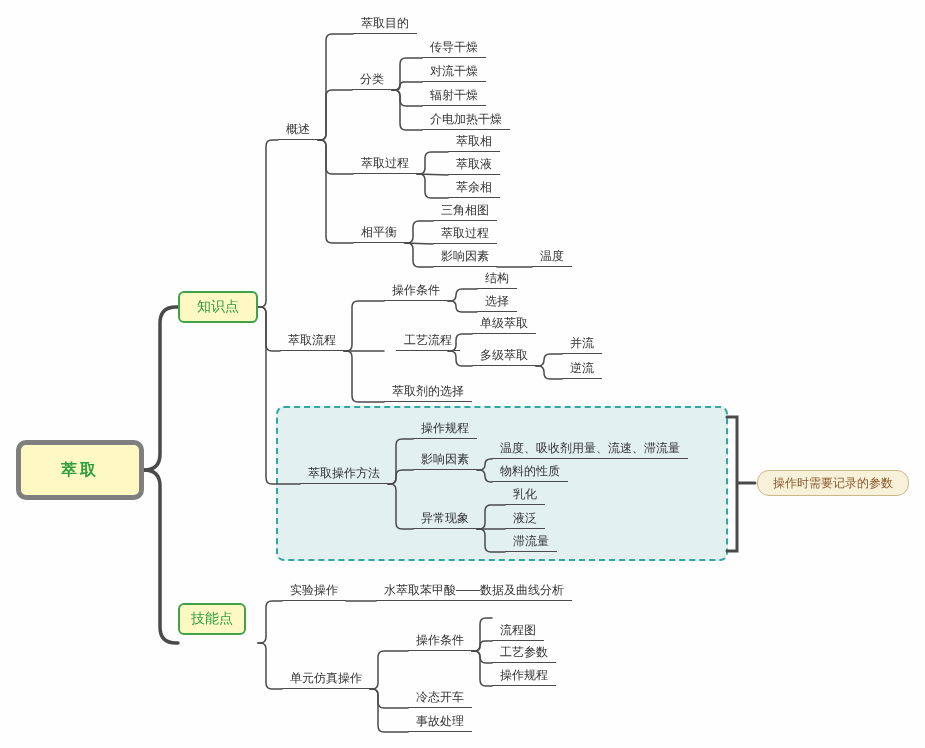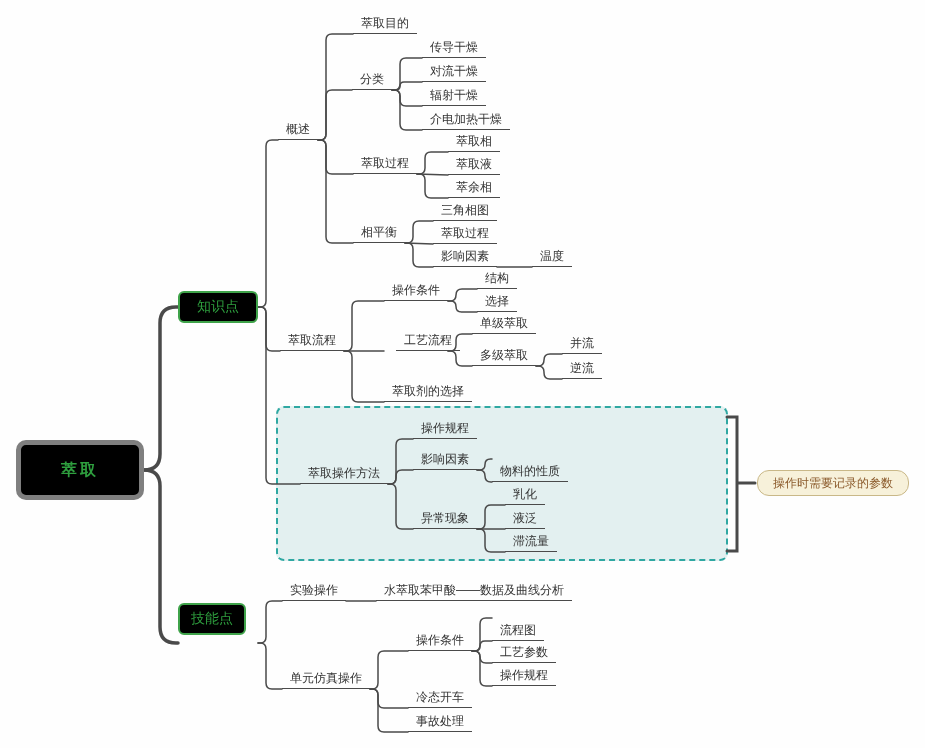--- a/index.html
+++ b/index.html
@@ -3,21 +3,21 @@
 <meta charset="utf-8">
 <style>
   *{box-sizing:border-box;margin:0;padding:0}
   html,body{background:#ffffff}
   body{font-family:"Liberation Sans","DejaVu Sans",sans-serif}
   #canvas{position:relative;width:925px;height:748px;background:#fefefe;overflow:hidden}
   #lines{position:absolute;left:0;top:0;z-index:1;pointer-events:none}
   .node{position:absolute;z-index:2;height:20px;line-height:18px;font-size:12px;color:#333;
         text-align:center;white-space:nowrap;border-bottom:1.5px solid #4a4a4a}
   .box{position:absolute;z-index:2;display:flex;align-items:center;justify-content:center;
-       background:#000000;white-space:nowrap}
+       background:#fef9c3;white-space:nowrap}
   .topic{border:2px solid #3fa34a;border-radius:6px;color:#2e9e3e;font-size:14px}
   .root{border:5px solid #7f7f7f;border-radius:10px;color:#2e9e3e;font-size:16px;
         font-weight:bold;letter-spacing:3px}
   .groupbox{position:absolute;z-index:0;border:2px dashed #2fa8a2;border-radius:8px;
             background:rgba(47,150,148,.13)}
   .callout{position:absolute;z-index:2;background:#f7f1da;border:1px solid #c9b888;
            border-radius:12px;color:#8b5a2b;font-size:12px;line-height:24px;text-align:center;
            white-space:nowrap}
   .bracket{fill:none;stroke:#4a4a4a;stroke-width:3;stroke-linecap:round;stroke-linejoin:miter}
   path.link{fill:none;stroke:#4a4a4a;stroke-width:1.5;stroke-linecap:round}
@@ -109,20 +109,21 @@
   <div class="node" style="left:396px;top:331px;width:64px">工艺流程</div>
   <div class="node" style="left:472px;top:314px;width:64px">单级萃取</div>
   <div class="node" style="left:472px;top:346px;width:64px">多级萃取</div>
   <div class="node" style="left:562px;top:334px;width:40px">并流</div>
   <div class="node" style="left:562px;top:359px;width:40px">逆流</div>
   <div class="node" style="left:384px;top:382px;width:88px">萃取剂的选择</div>
 
   <div class="node" style="left:300px;top:464px;width:88px">萃取操作方法</div>
   <div class="node" style="left:413px;top:419px;width:64px">操作规程</div>
   <div class="node" style="left:413px;top:450px;width:64px">影响因素</div>
+  <div class="node" style="left:492px;top:439px;width:196px">温度、吸收剂用量、流速、滞流量</div>
   <div class="node" style="left:492px;top:462px;width:76px">物料的性质</div>
   <div class="node" style="left:413px;top:509px;width:64px">异常现象</div>
   <div class="node" style="left:505px;top:485px;width:40px">乳化</div>
   <div class="node" style="left:505px;top:509px;width:40px">液泛</div>
   <div class="node" style="left:505px;top:532px;width:52px">滞流量</div>
 
   <div class="callout" style="left:757px;top:470px;width:152px;height:26px">操作时需要记录的参数</div>
 
   <div class="node" style="left:282px;top:581px;width:64px">实验操作</div>
   <div class="node" style="left:376px;top:581px;width:196px">水萃取苯甲酸——数据及曲线分析</div>

